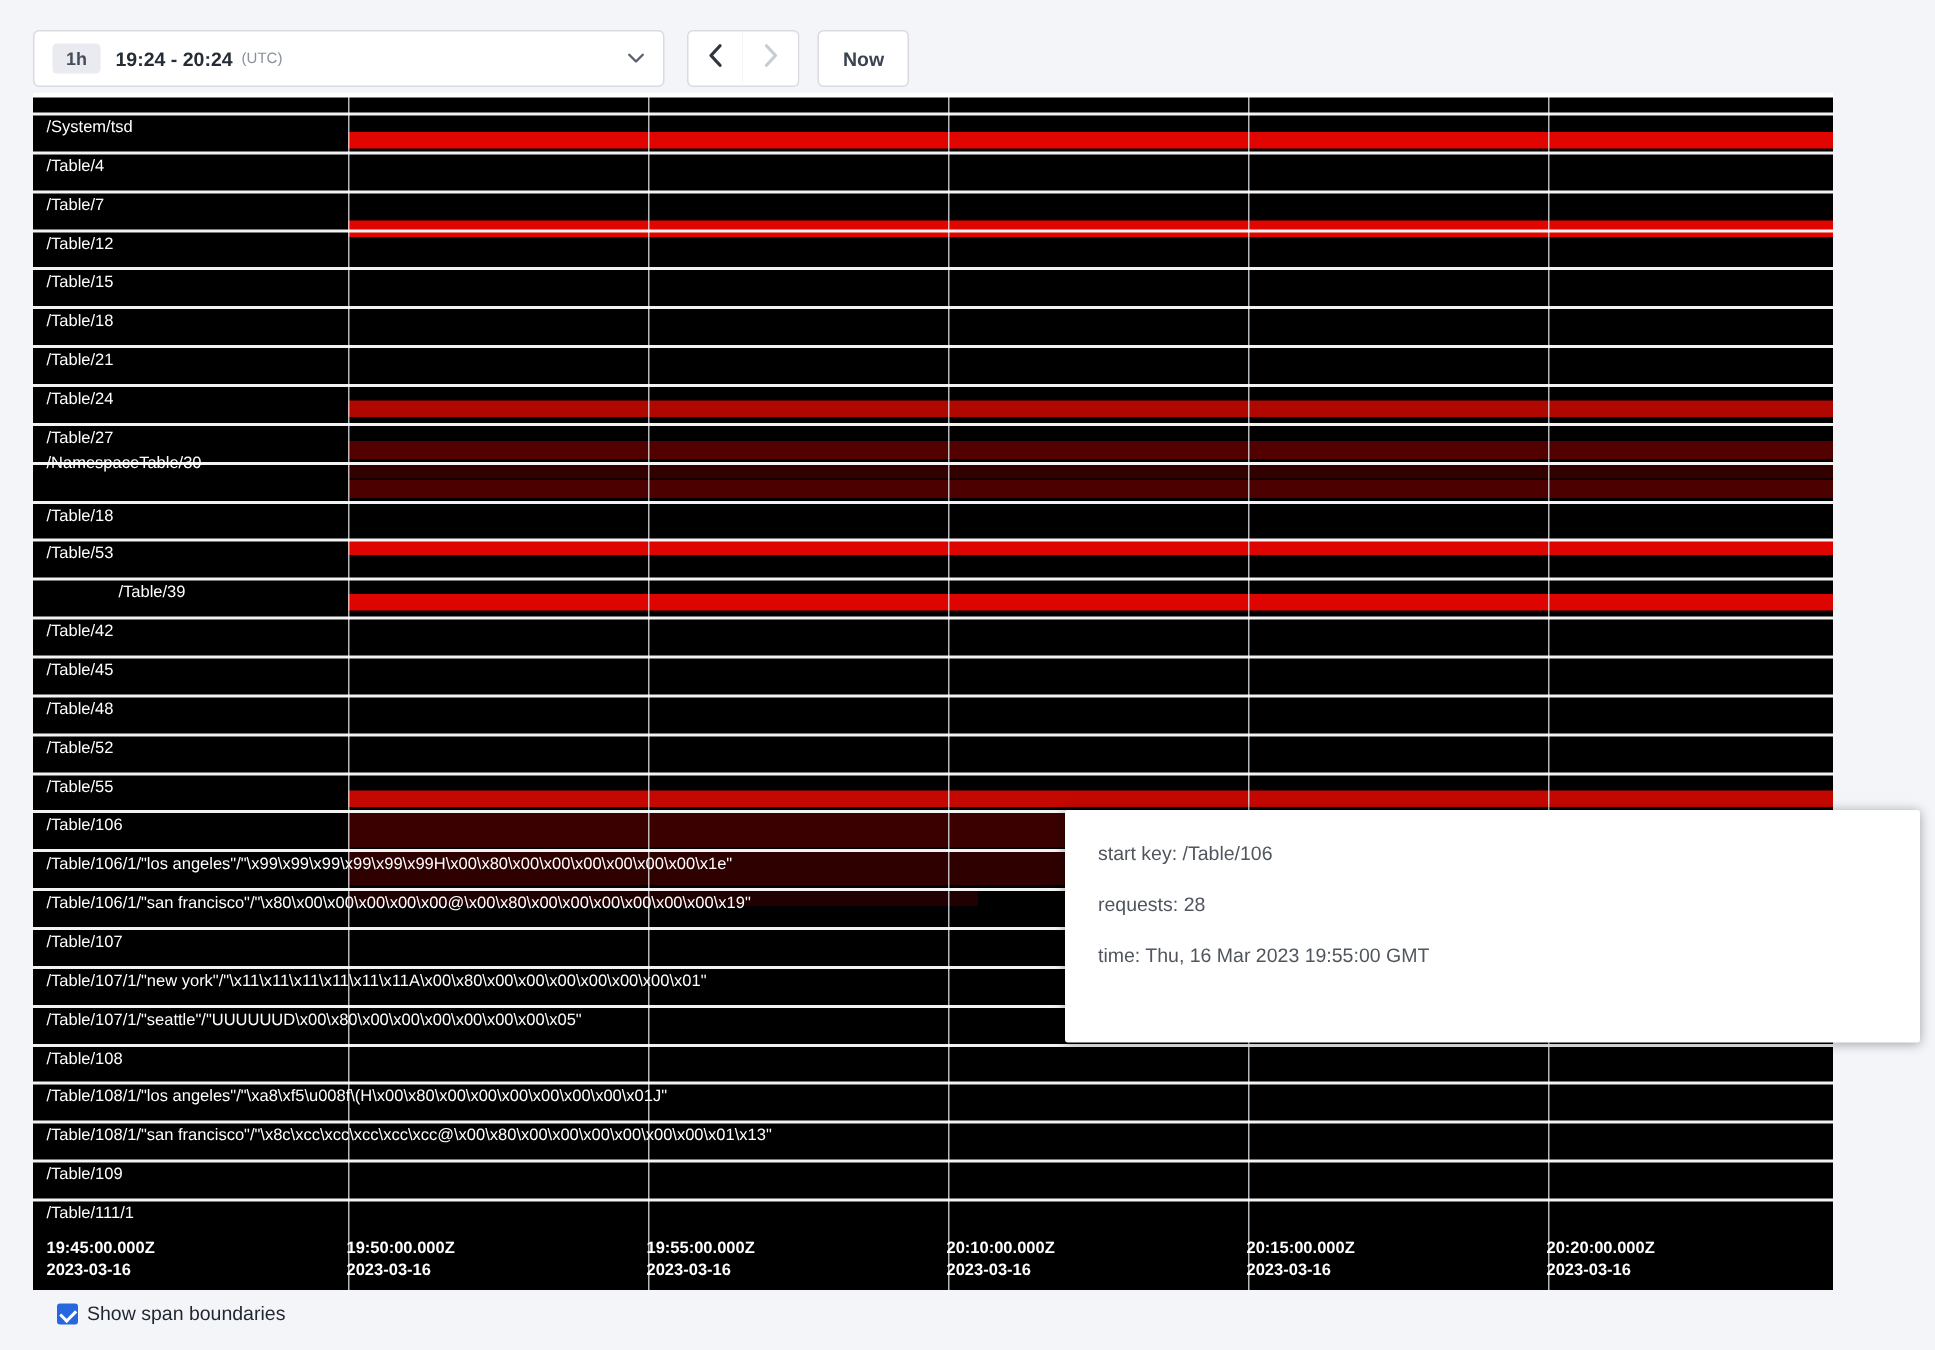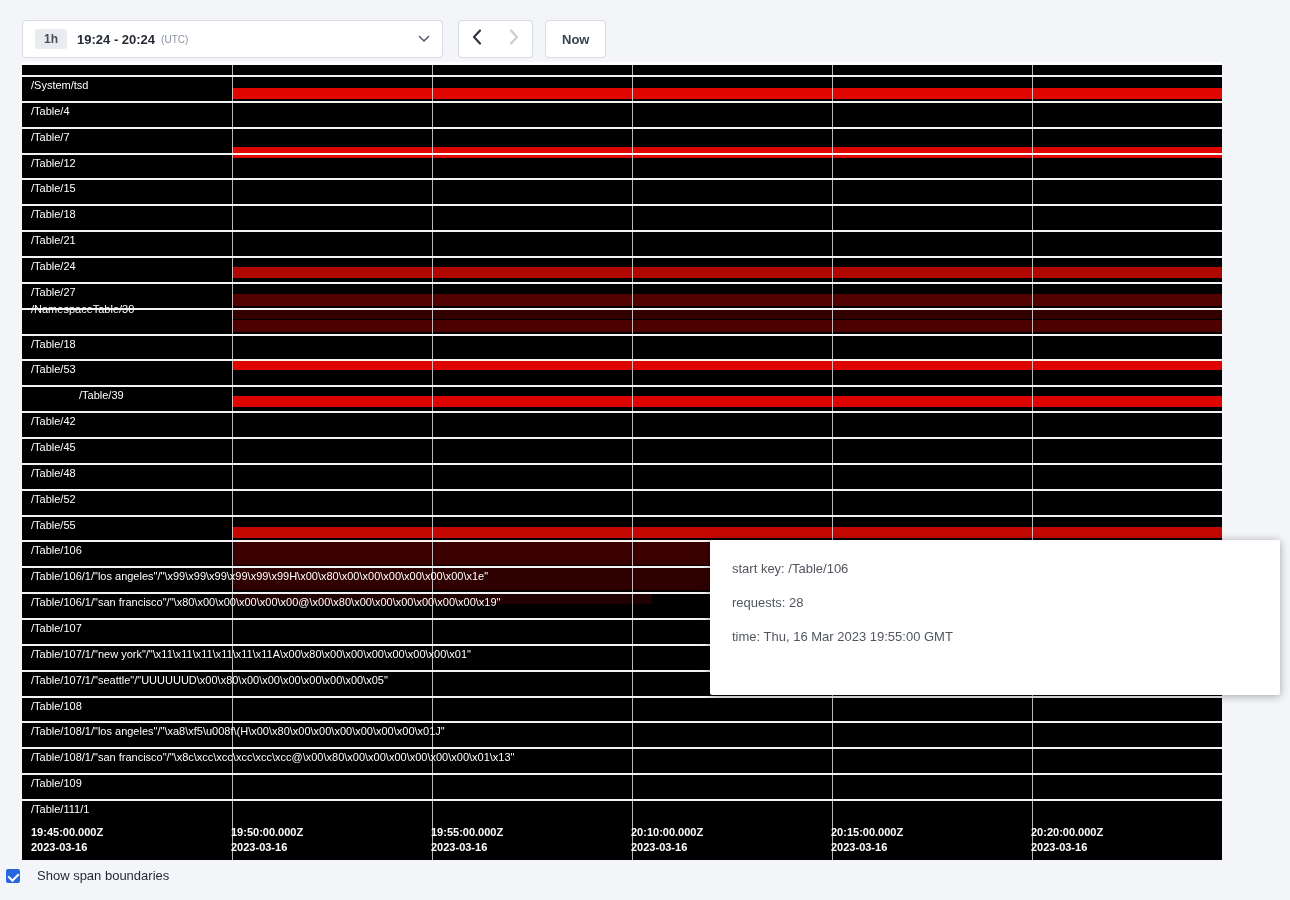--- a/index.html
+++ b/index.html
@@ -71,22 +71,22 @@
     box-shadow: 0 1px 8px rgba(0,0,0,0.35);
     padding: 20px 28px 8px 22px;
   }
   .kv-tooltip p {
     font-size: 13px; color: #51565e; margin: 0 0 16px 0; line-height: 18px;
     white-space: nowrap; overflow: hidden;
   }
 
   
   .footer {
-    position: absolute; left: 6px; top: 868px;
-    display: flex; align-items: flex-end; gap: 17px;
+    position: absolute; left: 38px; top: 868px;
+    display: flex; align-items: flex-end; gap: 6px;
   }
   .checkbox {
     width: 14px; height: 14px; border-radius: 2px; background: #2667e0;
     position: relative; cursor: pointer; flex: none;
   }
   .checkbox::after {
     content: ""; position: absolute; left: 3.5px; top: 1.5px;
     width: 5px; height: 8px;
     border: solid #fff; border-width: 0 2px 2px 0; transform: rotate(45deg);
   }

